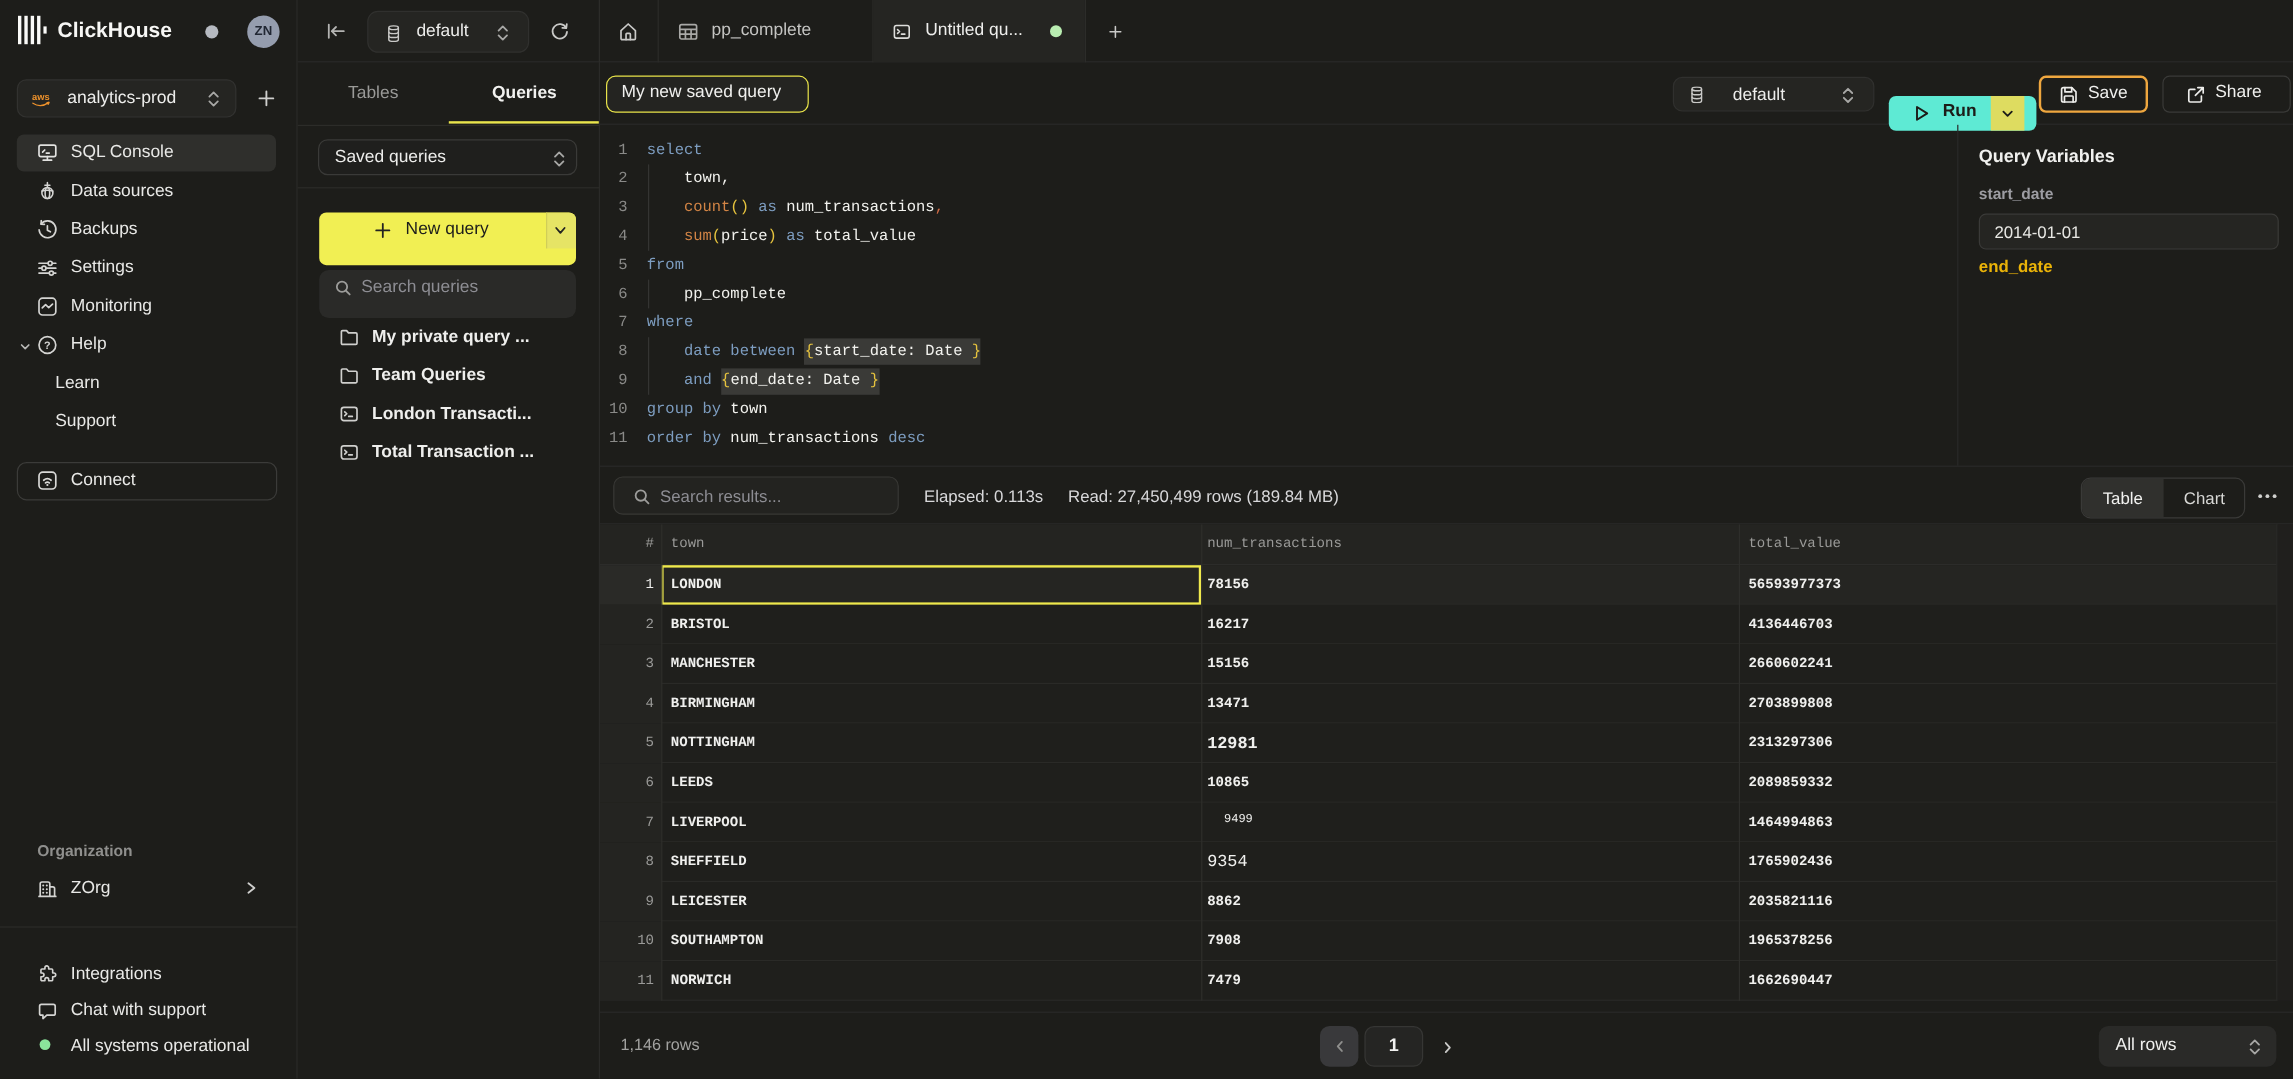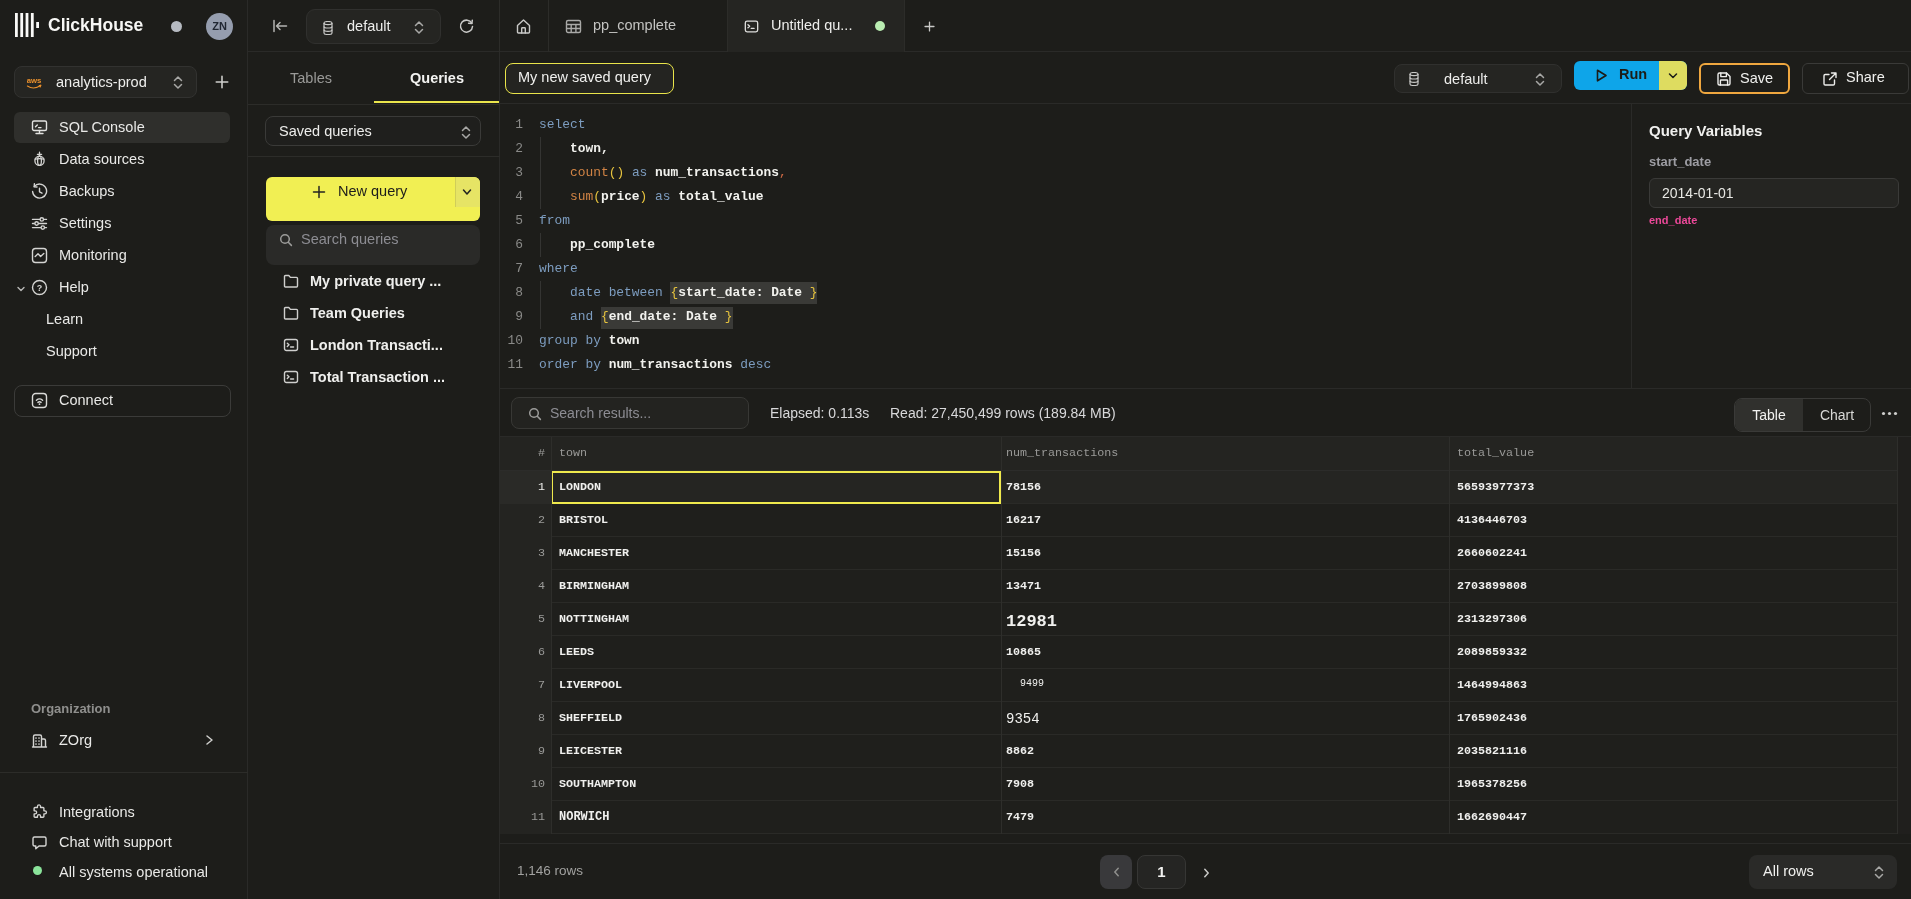--- a/index.html
+++ b/index.html
@@ -18,21 +18,21 @@
 #panel2 { left:248px; top:0; width:252px; height:899px; border-right:1px solid #2a2a28; }
 
 
 .divh { position:absolute; background:#2c2c29; height:1px; }
 .divv { position:absolute; background:#2c2c29; width:1px; }
 .selbox { position:absolute; background:#252522; border:1px solid #30302e; border-radius:8px; }
 
 .kw { color:#7d9dc0; }
 .fn { color:#d28445; }
 .pa { color:#e6c33e; }
-.id { color:#f2f2ee; font-weight:bold; }
+.id { color:#f2f2ee; font-weight:normal; }
 .cm { color:#d26b45; }
 
 </style>
 </head>
 <body>
 <div id="sidebar" class="abs">
 
   <svg class="abs" style="left:15px;top:13px" width="24" height="24" viewBox="0 0 24 24">
     <rect x="0" y="0" width="2.8" height="24" fill="#fafaf8"></rect>
     <rect x="5.3" y="0" width="2.8" height="24" fill="#fafaf8"></rect>
@@ -254,21 +254,21 @@
       <path d="M1 2.1 V11.9 A4 1.6 0 0 0 9 11.9 V2.1"></path>
       <path d="M1 5.4 A4 1.6 0 0 0 9 5.4 M1 8.7 A4 1.6 0 0 0 9 8.7"></path>
     </svg>
     <div class="abs" style="left:49px;top:6px;font-size:14.5px;color:#ededeb">default</div>
     <svg class="abs" style="left:139px;top:7px" width="12" height="15" viewBox="0 0 12 15">
       <path d="M2.5 5.5 L6 2 L9.5 5.5" stroke="#a8a8a6" stroke-width="1.5" fill="none" stroke-linecap="round" stroke-linejoin="round"></path>
       <path d="M2.5 9.5 L6 13 L9.5 9.5" stroke="#a8a8a6" stroke-width="1.5" fill="none" stroke-linecap="round" stroke-linejoin="round"></path>
     </svg>
   </div>
 
-  <div class="abs" style="left:1074px;top:9px;width:113px;height:29px;border-radius:6px;background:#0ea5e9;overflow:hidden">
+  <div class="abs" style="left:1074px;top:28px;width:123px;height:29px;border-radius:6px;background:#5eead4;overflow:hidden">
     <div class="abs" style="left:85px;top:0;width:28px;height:29px;background:#dedc60"></div>
     <svg class="abs" style="left:20px;top:7px" width="15" height="15" viewBox="0 0 15 15" fill="none" stroke="#1c1c18" stroke-width="1.6" stroke-linejoin="round">
       <path d="M3.5 2.2 L12 7.5 L3.5 12.8 Z"></path>
     </svg>
     <div class="abs" style="left:45px;top:5px;font-size:14.5px;font-weight:700;color:#1c1c18">Run</div>
     <svg class="abs" style="left:93px;top:11px" width="12" height="9" viewBox="0 0 12 9">
       <path d="M2.5 2 L6 5.5 L9.5 2" stroke="#1c1c18" stroke-width="1.5" fill="none" stroke-linecap="round" stroke-linejoin="round"></path>
     </svg>
   </div>
 
@@ -319,21 +319,21 @@
     <span class="kw">and</span> <span class="pa">{</span><span class="id">end_date:</span> <span class="id">Date</span> <span class="pa">}</span>
 <span class="kw">group by</span> <span class="id">town</span>
 <span class="kw">order by</span> <span class="id">num_transactions</span> <span class="kw">desc</span></pre>
 </div>
 <div id="qvars" class="abs" style="left:1631px;top:104px;width:280px;height:284px;border-left:1px solid #2a2a28">
   <div class="abs" style="left:17px;top:18px;font-size:15px;font-weight:700;color:#f0f0ee">Query Variables</div>
   <div class="abs" style="left:17px;top:50px;font-size:13px;font-weight:700;color:#9d9da3">start_date</div>
   <div class="abs" style="left:17px;top:74px;width:250px;height:30px;background:#252522;border:1px solid #3a3a38;border-radius:6px">
     <div class="abs" style="left:12px;top:6px;font-size:14px;color:#e8e8e4">2014-01-01</div>
   </div>
-  <div class="abs" style="left:17px;top:110px;font-size:11px;font-weight:700;color:#ec4899">end_date</div>
+  <div class="abs" style="left:17px;top:110px;font-size:14px;font-weight:700;color:#eab308">end_date</div>
 </div>
 <div id="resultsbar" class="abs" style="left:500px;top:388px;width:1411px;height:49px;border-top:1px solid #2a2a28;border-bottom:1px solid #2a2a28">
   <div class="abs" style="left:11px;top:8px;width:238px;height:32px;background:#232320;border:1px solid #383835;border-radius:8px">
     <svg class="abs" style="left:16px;top:9px" width="14" height="14" viewBox="0 0 14 14" fill="none" stroke="#9c9c9a" stroke-width="1.5" stroke-linecap="round">
       <circle cx="6" cy="6" r="4.3"></circle>
       <path d="M9.3 9.3 L12.4 12.4"></path>
     </svg>
     <div class="abs" style="left:38px;top:7px;font-size:14px;color:#8d8d93">Search results...</div>
   </div>
   <div class="abs" style="left:270px;top:16px;font-size:14px;color:#d8d8da">Elapsed: 0.113s</div>
@@ -383,21 +383,21 @@
       <div class="abs" style="left:0;top:0;width:51px;height:33px;background:#242421"></div>
       <div class="abs mono" style="left:0;top:9.5px;width:45px;text-align:right;font-size:11.7px;color:#9a9a98">4</div>
       <div class="abs mono" style="left:59px;top:9.5px;font-size:11.7px;font-weight:700;color:#f0f0ee">BIRMINGHAM</div>
       <div class="abs mono" style="left:506px;top:9.5px;font-size:11.7px;font-weight:700;color:#f0f0ee">13471</div>
       <div class="abs mono" style="left:957px;top:9.5px;font-size:11.7px;font-weight:700;color:#f0f0ee">2703899808</div>
     </div>
 <div class="abs" style="left:0;top:165.5px;width:1397px;height:33px;background:#1f1f1c;border-bottom:1px solid #2a2a27">
       <div class="abs" style="left:0;top:0;width:51px;height:33px;background:#242421"></div>
       <div class="abs mono" style="left:0;top:9.5px;width:45px;text-align:right;font-size:11.7px;color:#9a9a98">5</div>
       <div class="abs mono" style="left:59px;top:9.5px;font-size:11.7px;font-weight:700;color:#f0f0ee">NOTTINGHAM</div>
-      <div class="abs mono" style="left:506px;top:9.5px;font-size:17px;font-weight:700;color:#f0f0ee">12981</div>
+      <div class="abs mono" style="left:506px;top:9.5px;font-size:14px;font-weight:700;color:#f0f0ee">12981</div>
       <div class="abs mono" style="left:957px;top:9.5px;font-size:11.7px;font-weight:700;color:#f0f0ee">2313297306</div>
     </div>
 <div class="abs" style="left:0;top:198.5px;width:1397px;height:33px;background:#1f1f1c;border-bottom:1px solid #2a2a27">
       <div class="abs" style="left:0;top:0;width:51px;height:33px;background:#242421"></div>
       <div class="abs mono" style="left:0;top:9.5px;width:45px;text-align:right;font-size:11.7px;color:#9a9a98">6</div>
       <div class="abs mono" style="left:59px;top:9.5px;font-size:11.7px;font-weight:700;color:#f0f0ee">LEEDS</div>
       <div class="abs mono" style="left:506px;top:9.5px;font-size:11.7px;font-weight:700;color:#f0f0ee">10865</div>
       <div class="abs mono" style="left:957px;top:9.5px;font-size:11.7px;font-weight:700;color:#f0f0ee">2089859332</div>
     </div>
 <div class="abs" style="left:0;top:231.5px;width:1397px;height:33px;background:#1f1f1c;border-bottom:1px solid #2a2a27">

